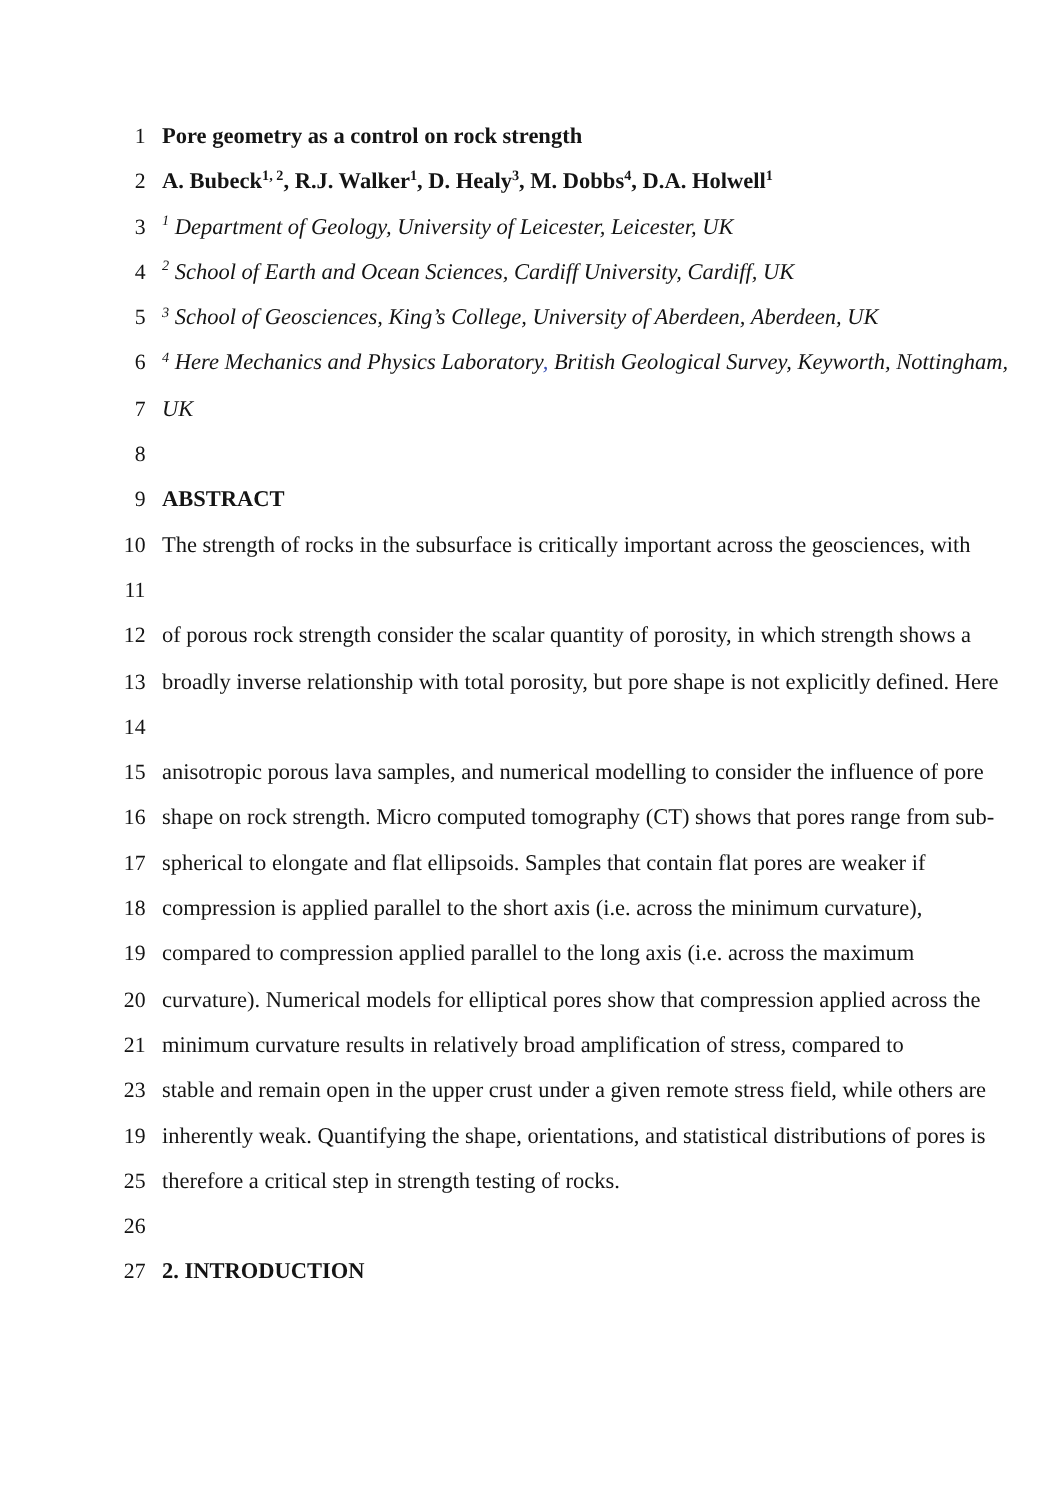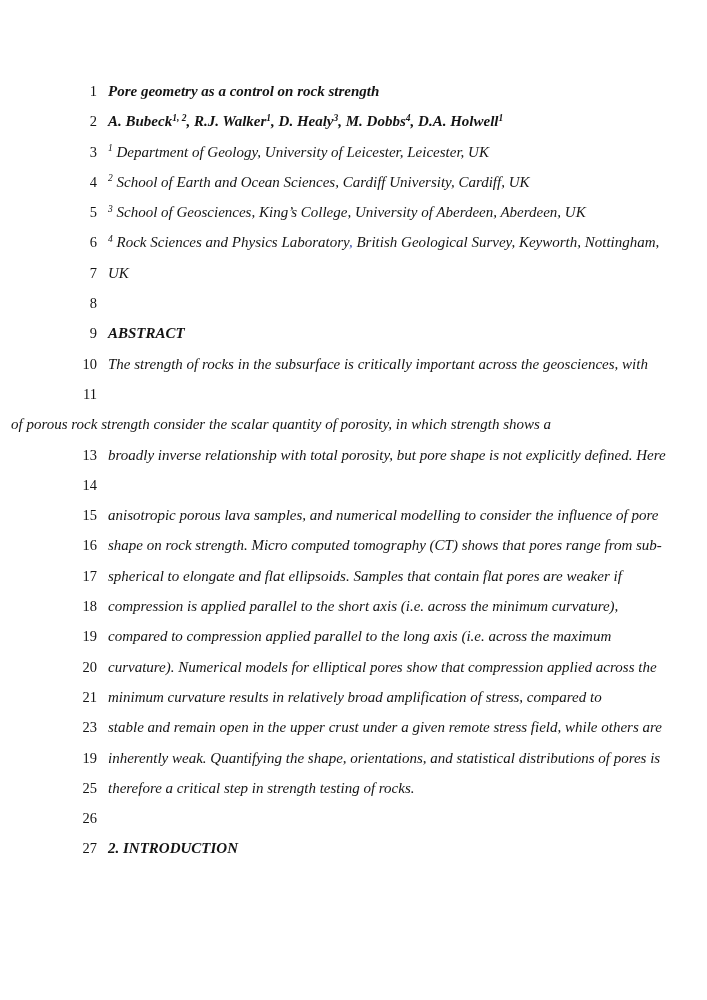--- a/index.html
+++ b/index.html
@@ -34,21 +34,20 @@
     text-align: right;
     font-size: 14.5px;
     color: #141414;
   }
   .text {
     flex: none;
     margin-left: 11px;
     white-space: nowrap;
     font-size: 15px;
     color: #141414;
-    font-style: italic;
   }
   .text.bold { font-weight: bold; }
   .text.italic { font-style: italic; }
   .sup {
     font-size: 9.5px;
     line-height: 0;
     position: relative;
     top: -5.5px;
   }
 </style>
@@ -72,21 +71,21 @@
       <div class="line">
         <span class="num">4</span>
         <span class="text italic"><span class="sup">2</span><span class="seg"> School of Earth and Ocean Sciences, Cardiff University, Cardiff, UK</span></span>
       </div>
       <div class="line">
         <span class="num">5</span>
         <span class="text italic"><span class="sup">3</span><span class="seg"> School of Geosciences, King’s College, University of Aberdeen, Aberdeen, UK</span></span>
       </div>
       <div class="line">
         <span class="num">6</span>
-        <span class="text italic"><span class="sup">4</span><span class="seg"> Rock Sciences and Physics Laboratory</span><span class="seg" style="color: rgb(58, 80, 180);">,</span><span class="seg"> British Geological Survey, Keyworth, Nottingham,</span></span>
+        <span class="text italic"><span class="sup">4</span><span class="seg"> Here Mechanics and Physics Laboratory</span><span class="seg" style="color: rgb(58, 80, 180);">,</span><span class="seg"> British Geological Survey, Keyworth, Nottingham,</span></span>
       </div>
       <div class="line">
         <span class="num">7</span>
         <span class="text italic"><span class="seg">UK</span></span>
       </div>
       <div class="line">
         <span class="num">8</span>
         <span class="text"></span>
       </div>
       <div class="line">
@@ -94,20 +93,21 @@
         <span class="text bold"><span class="seg">ABSTRACT</span></span>
       </div>
       <div class="line">
         <span class="num">10</span>
         <span class="text"><span class="seg">The strength of rocks in the subsurface is critically important across the geosciences, with</span></span>
       </div>
       <div class="line">
         <span class="num">11</span>
       </div>
       <div class="line">
+        <span class="num">12</span>
         <span class="text"><span class="seg">of porous rock strength consider the scalar quantity of porosity, in which strength shows a</span></span>
       </div>
       <div class="line">
         <span class="num">13</span>
         <span class="text"><span class="seg">broadly inverse relationship with total porosity, but pore shape is not explicitly defined. Here</span></span>
       </div>
       <div class="line">
         <span class="num">14</span>
       </div>
       <div class="line">

